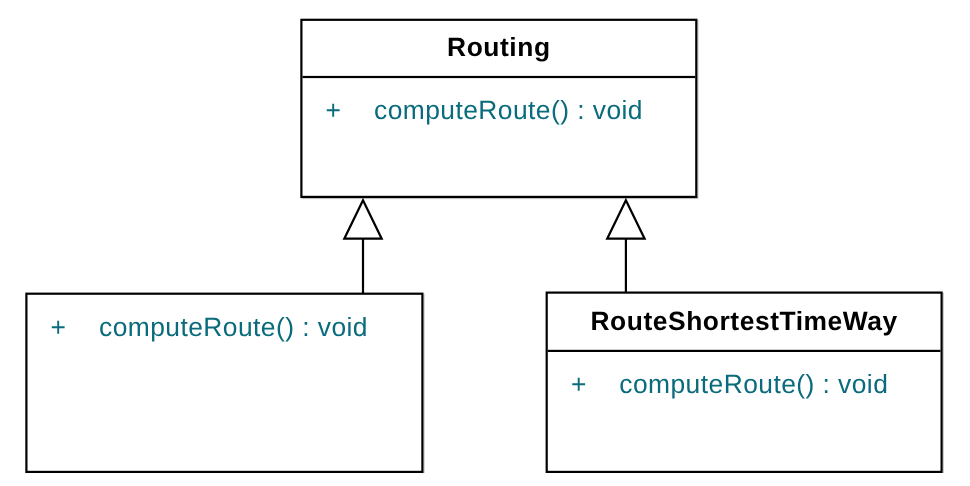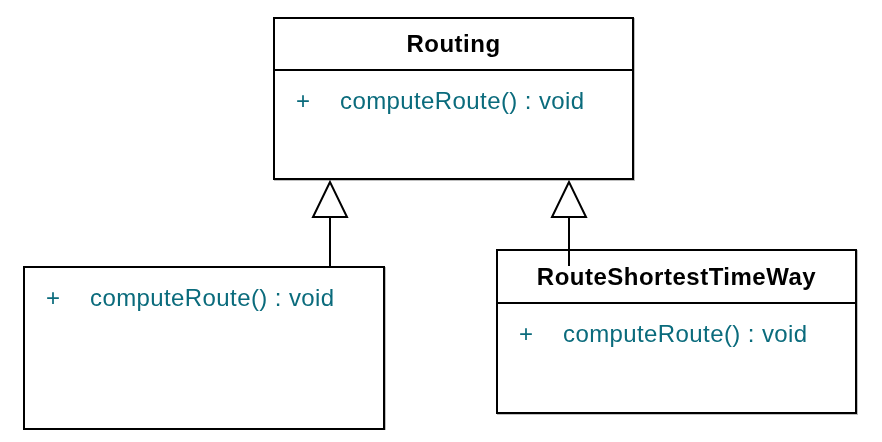--- a/index.html
+++ b/index.html
@@ -18,21 +18,21 @@
   .uml-class {
     position: absolute;
     background: var(--fill-color, #ffffff);
     border: 2px solid var(--border-color, #000000);
     box-shadow: 1px 1px 0 rgba(0,0,0,0.25);
     display: flex;
     flex-direction: column;
   }
   #class-routing            { left: 273px; top: 17px;  width: 361px; height: 163px; }
   #class-route-shortest-path{ left: 23px;  top: 266px; width: 362px; height: 164px; }
-  #class-route-shortest-time-way { left: 496px; top: 249px; width: 361px; height: 165px; }
+  #class-route-shortest-time-way { left: 496px; top: 265px; width: 361px; height: 165px; }
 
   .uml-class-title {
     height: 52px;
     flex: 0 0 auto;
     border-bottom: 2px solid var(--border-color, #000000);
     display: flex;
     align-items: center;
     justify-content: center;
     font-size: 24px;
     font-weight: bold;

